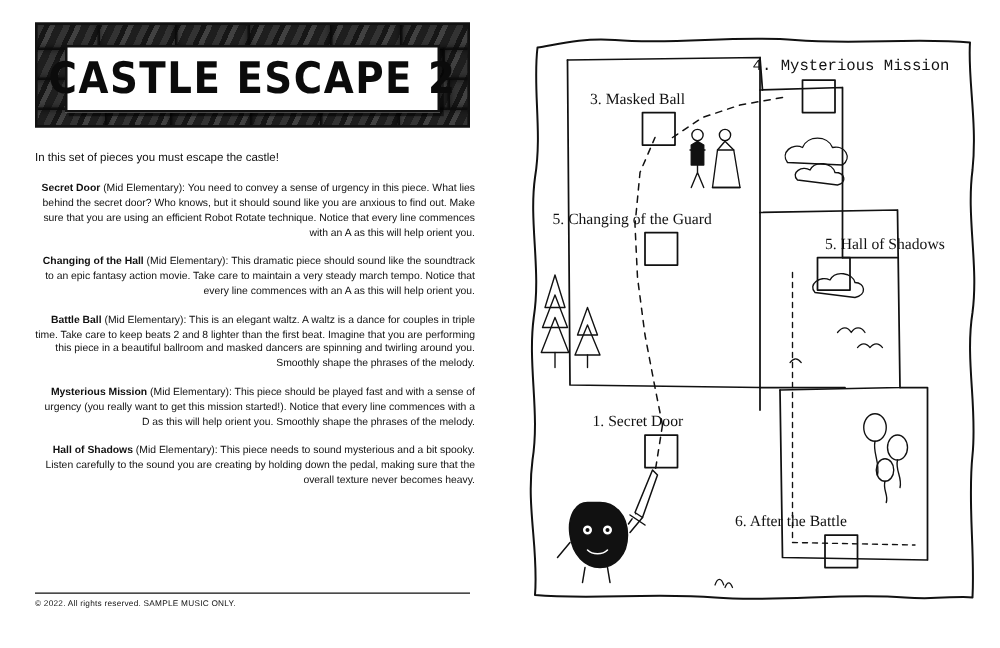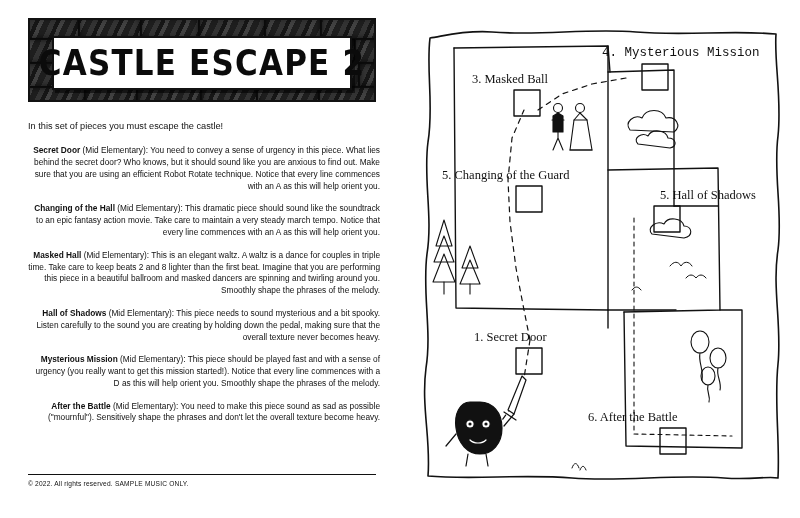--- a/index.html
+++ b/index.html
@@ -181,42 +181,37 @@
         <span>You need to convey a sense of urgency in this piece. What lies behind the secret door? Who knows, but it should sound like you are anxious to find out. Make sure that you are using an efficient Robot Rotate technique. Notice that every line commences with an A as this will help orient you.</span>
       </p>
 
       <p class="piece">
         <span class="pname">Changing of the Hall</span>
         <span class="plevel">(Mid Elementary):</span>
         <span>This dramatic piece should sound like the soundtrack to an epic fantasy action movie. Take care to maintain a very steady march tempo. Notice that every line commences with an A as this will help orient you.</span>
       </p>
 
       <p class="piece">
-        <span class="pname">Masked Hall</span>
+        <span class="pname">Battle Ball</span>
         <span class="plevel">(Mid Elementary):</span>
         <span>This is an elegant waltz. A waltz is a dance for couples in triple time. Take care to keep beats 2 and 8 lighter than the first beat. Imagine that you are performing this piece in a beautiful ballroom and masked dancers are spinning and twirling around you. Smoothly shape the phrases of the melody.</span>
       </p>
 
       <p class="piece">
+        <span class="pname">Mysterious Mission</span>
+        <span class="plevel">(Mid Elementary):</span>
+        <span>This piece should be played fast and with a sense of urgency (you really want to get this mission started!). Notice that every line commences with a D as this will help orient you. Smoothly shape the phrases of the melody.</span>
+      </p>
+
+      <p class="piece">
         <span class="pname">Hall of Shadows</span>
         <span class="plevel">(Mid Elementary):</span>
         <span>This piece needs to sound mysterious and a bit spooky. Listen carefully to the sound you are creating by holding down the pedal, making sure that the overall texture never becomes heavy.</span>
       </p>
 
-      <p class="piece">
-        <span class="pname">Mysterious Mission</span>
-        <span class="plevel">(Mid Elementary):</span>
-        <span>This piece should be played fast and with a sense of urgency (you really want to get this mission started!). Notice that every line commences with a D as this will help orient you. Smoothly shape the phrases of the melody.</span>
-      </p>
-
-      <p class="piece">
-        <span class="pname">After the Battle</span>
-        <span class="plevel">(Mid Elementary):</span>
-        <span>You need to make this piece sound as sad as possible ("mournful"). Sensitively shape the phrases and don't let the overall texture become heavy.</span>
-      </p>
 
     </div>
 
     <div class="footer-rule"></div>
     <div class="footer-text">© 2022. All rights reserved. SAMPLE MUSIC ONLY.</div>
   </div>
 
   <div class="map-wrap">
     <svg width="376" height="498" viewBox="0 0 376 498">
       <g fill="none" stroke="#111" stroke-width="1.4" stroke-linecap="round" stroke-linejoin="round">

